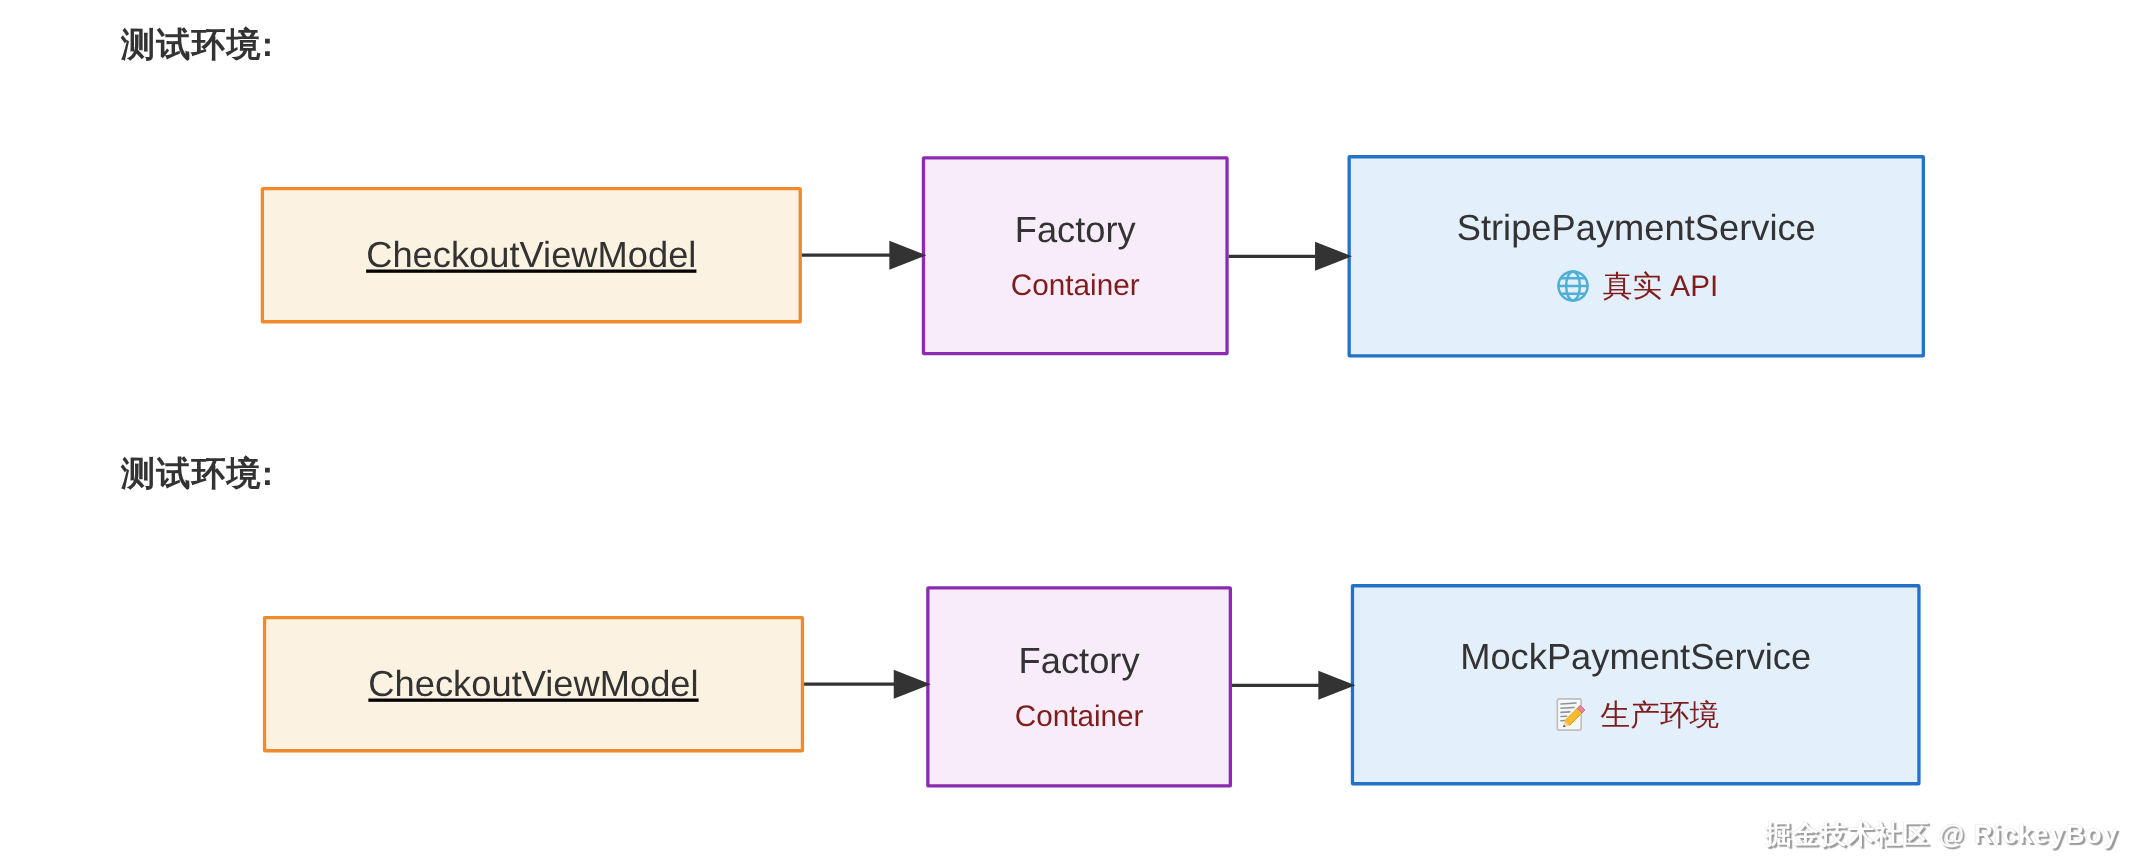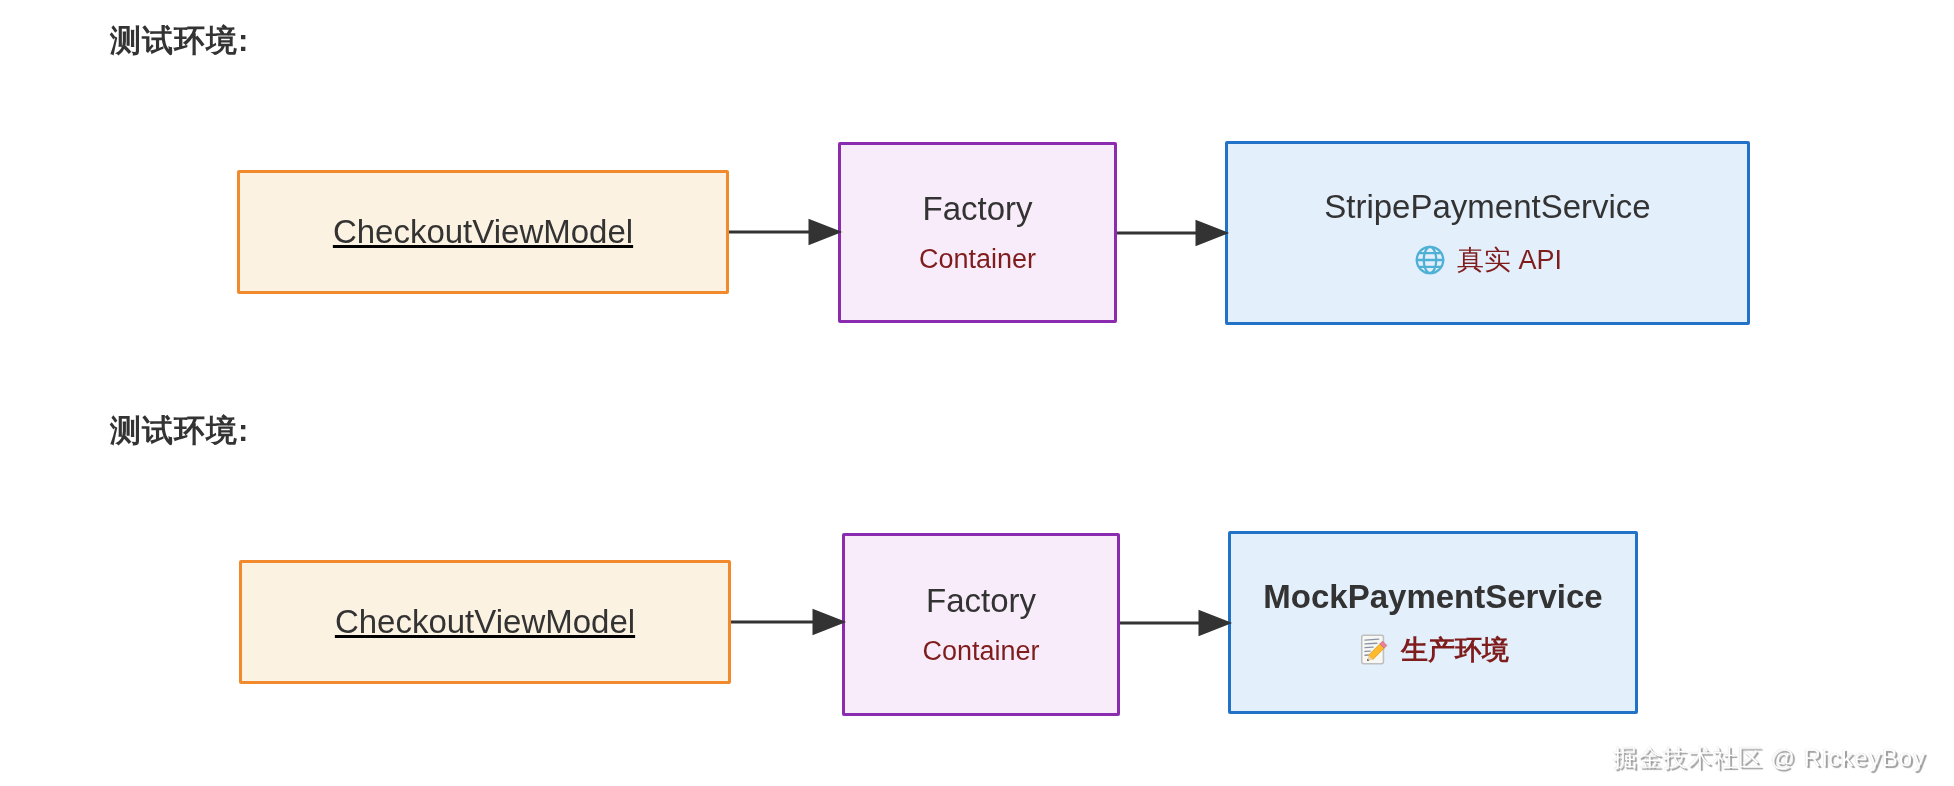--- a/index.html
+++ b/index.html
@@ -67,37 +67,37 @@
     border-color: var(--svc-stroke);
   }
 
   
   #node-vm-prod      { left: 237px;  top: 170px; width: 492px; height: 124px; }
   #node-factory-prod { left: 838px;  top: 142px; width: 279px; height: 181px; }
   #node-svc-prod     { left: 1225px; top: 141px; width: 525px; height: 184px; }
   
   #node-vm-test      { left: 239px;  top: 560px; width: 492px; height: 124px; }
   #node-factory-test { left: 842px;  top: 533px; width: 278px; height: 183px; }
-  #node-svc-test     { left: 1228px; top: 531px; width: 410px; height: 183px; font-weight: bold; }
+  #node-svc-test     { left: 1228px; top: 531px; width: 518px; height: 183px; }
 
   .arrow-layer {
     position: absolute;
     left: 0; top: 0;
     width: 1954px;
     height: 786px;
     pointer-events: none;
   }
   .icon-svg { display: inline-block; vertical-align: middle; }
 
   .watermark {
     position: absolute;
     right: 28px;
     bottom: 12px;
     font-size: 24px;
-    font-weight: 400;
+    font-weight: 700;
     color: #ffffff;
     text-shadow: 2px 2px 1px #9a9a9a, 0 0 1px #bdbdbd;
     letter-spacing: 1px;
   }
 </style>
 </head>
 <body>
 
 <div class="canvas">
 

